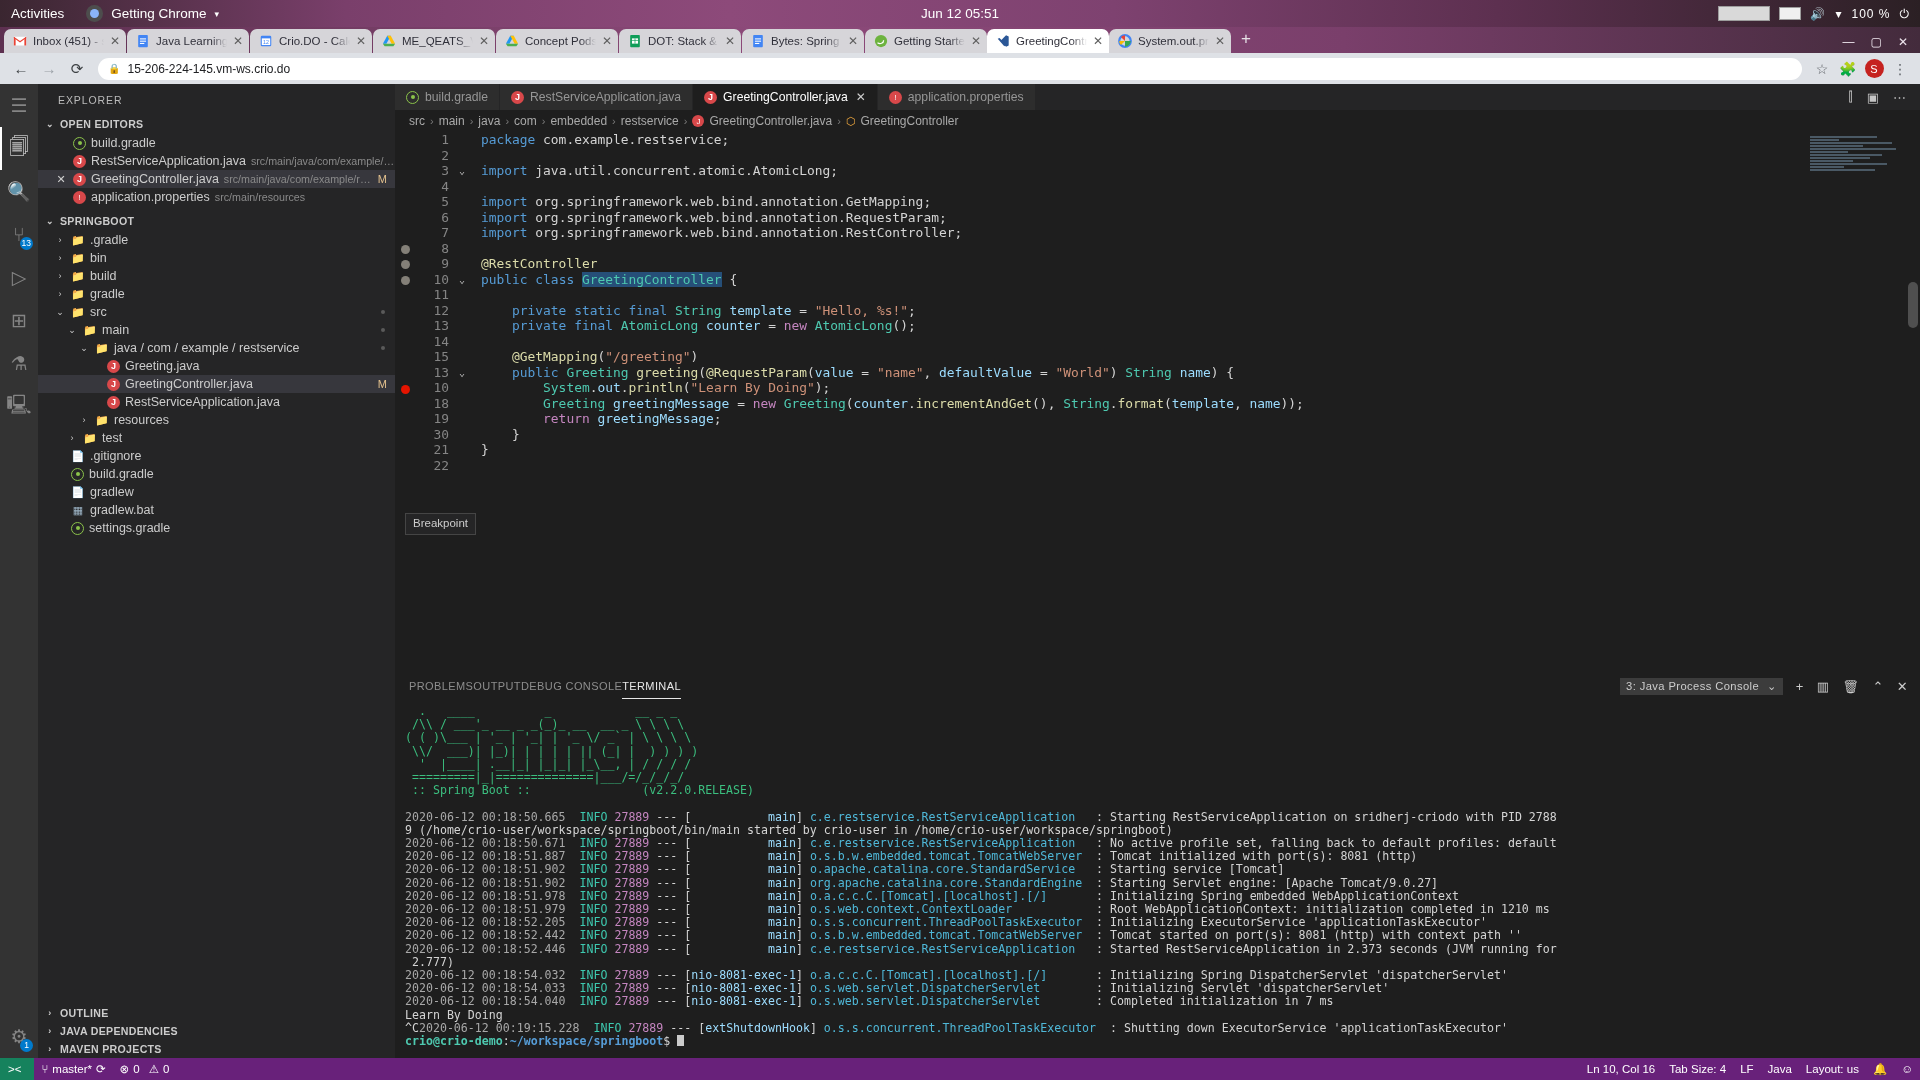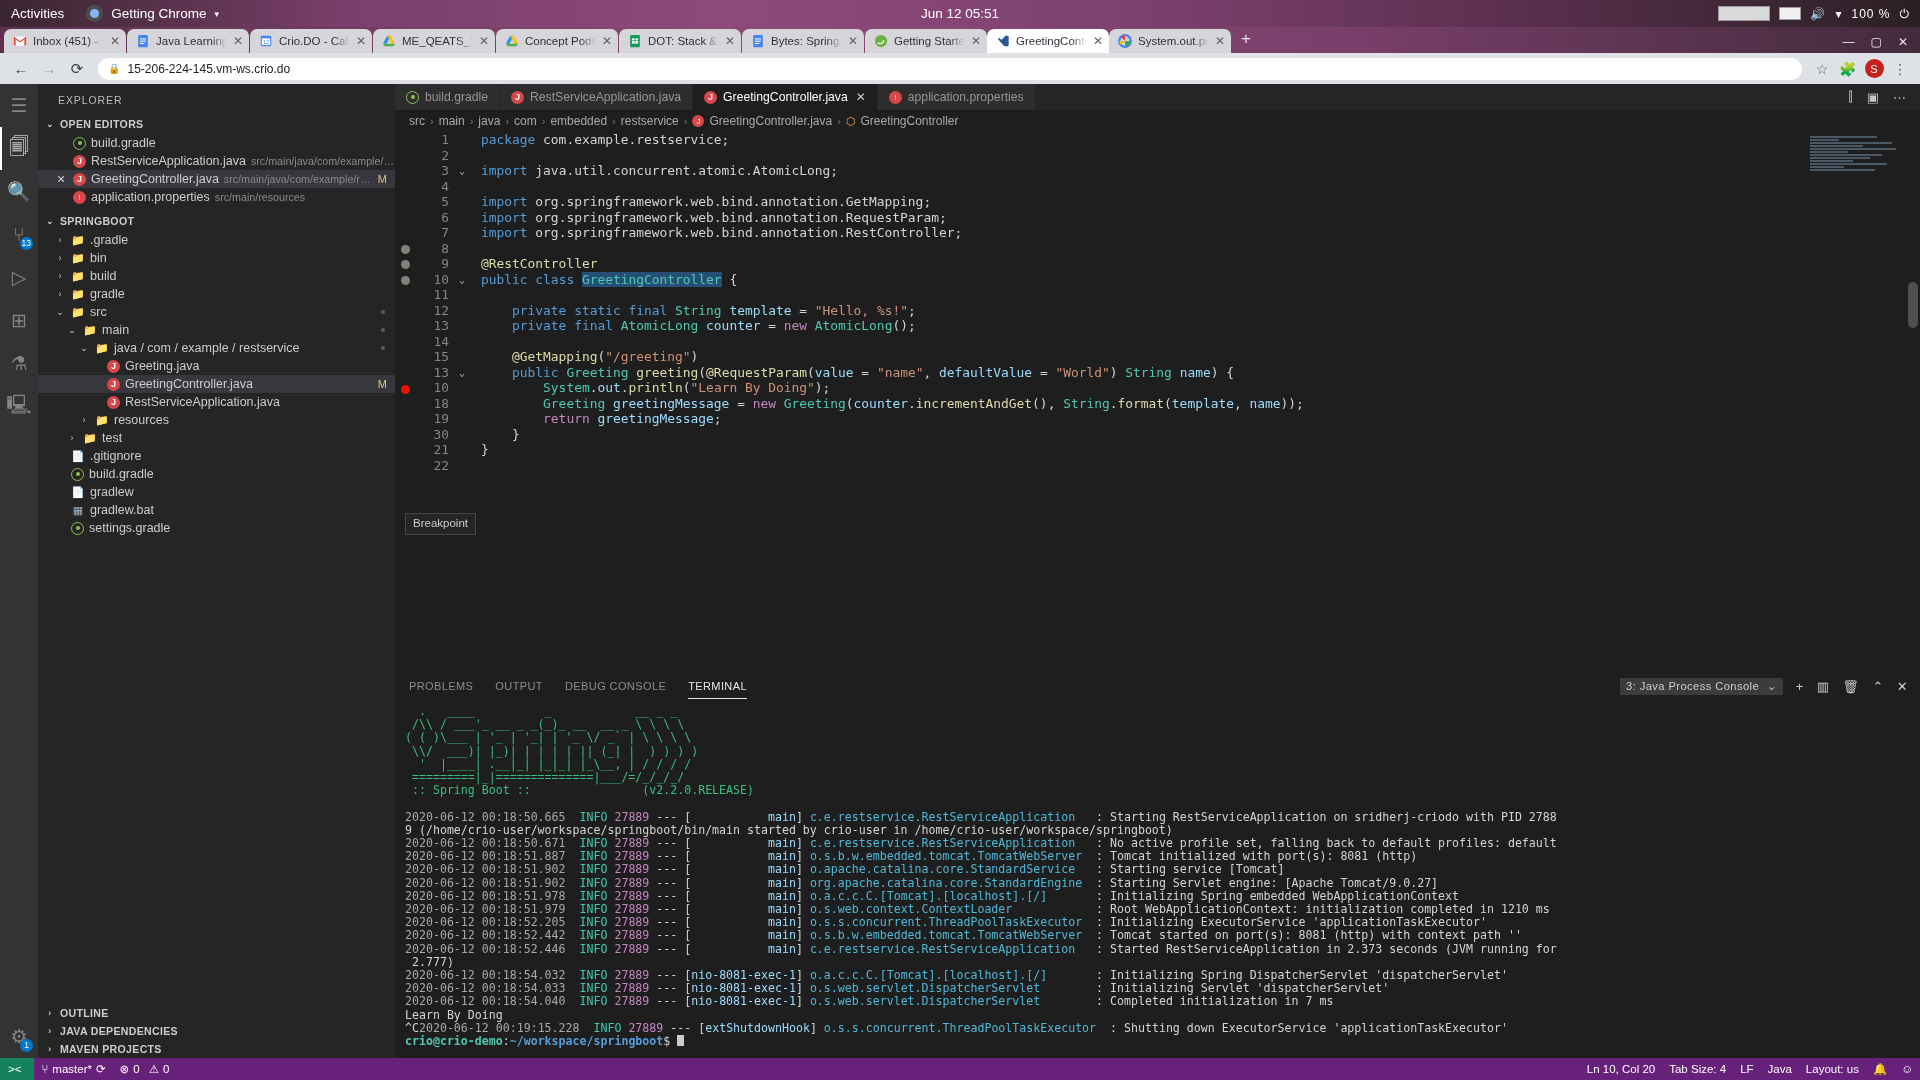--- a/index.html
+++ b/index.html
@@ -660,21 +660,21 @@
           <div style="width:45%"></div>
         <div style="width:80%"></div>
           <div style="width:35%"></div>
           <div style="width:68%"></div>
       </div>
       <div id="editor-scroll"></div>
     </div>
 
     <div id="panel">
       <div id="panel-head">
-        <div id="panel-tabs" style="display:flex;gap:22px;">
+        <div id="panel-tabs" style="display:flex;">
             <div class="pt">PROBLEMS</div>
             <div class="pt">OUTPUT</div>
             <div class="pt">DEBUG CONSOLE</div>
             <div class="pt active">TERMINAL</div>
           </div>
         <div id="panel-right">
           <span class="termsel">
             <span>3: Java Process Console</span>
             <span>⌄</span>
           </span>
@@ -701,21 +701,21 @@
     <span>⟳</span>
   </div>
   <div class="si">
     <span>⊗</span>
     <span>0</span>
     <span style="margin-left:5px">⚠</span>
     <span>0</span>
   </div>
   <div class="right">
     <div id="sb-right-items" style="display:flex;">
-        <div class="si">Ln 10, Col 20</div>
+        <div class="si">Ln 10, Col 16</div>
         <div class="si">Tab Size: 4</div>
         <div class="si">LF</div>
         <div class="si">Java</div>
         <div class="si">Layout: us</div>
       </div>
     <div class="si">🔔</div>
     <div class="si">☺</div>
   </div>
 </div>
 

